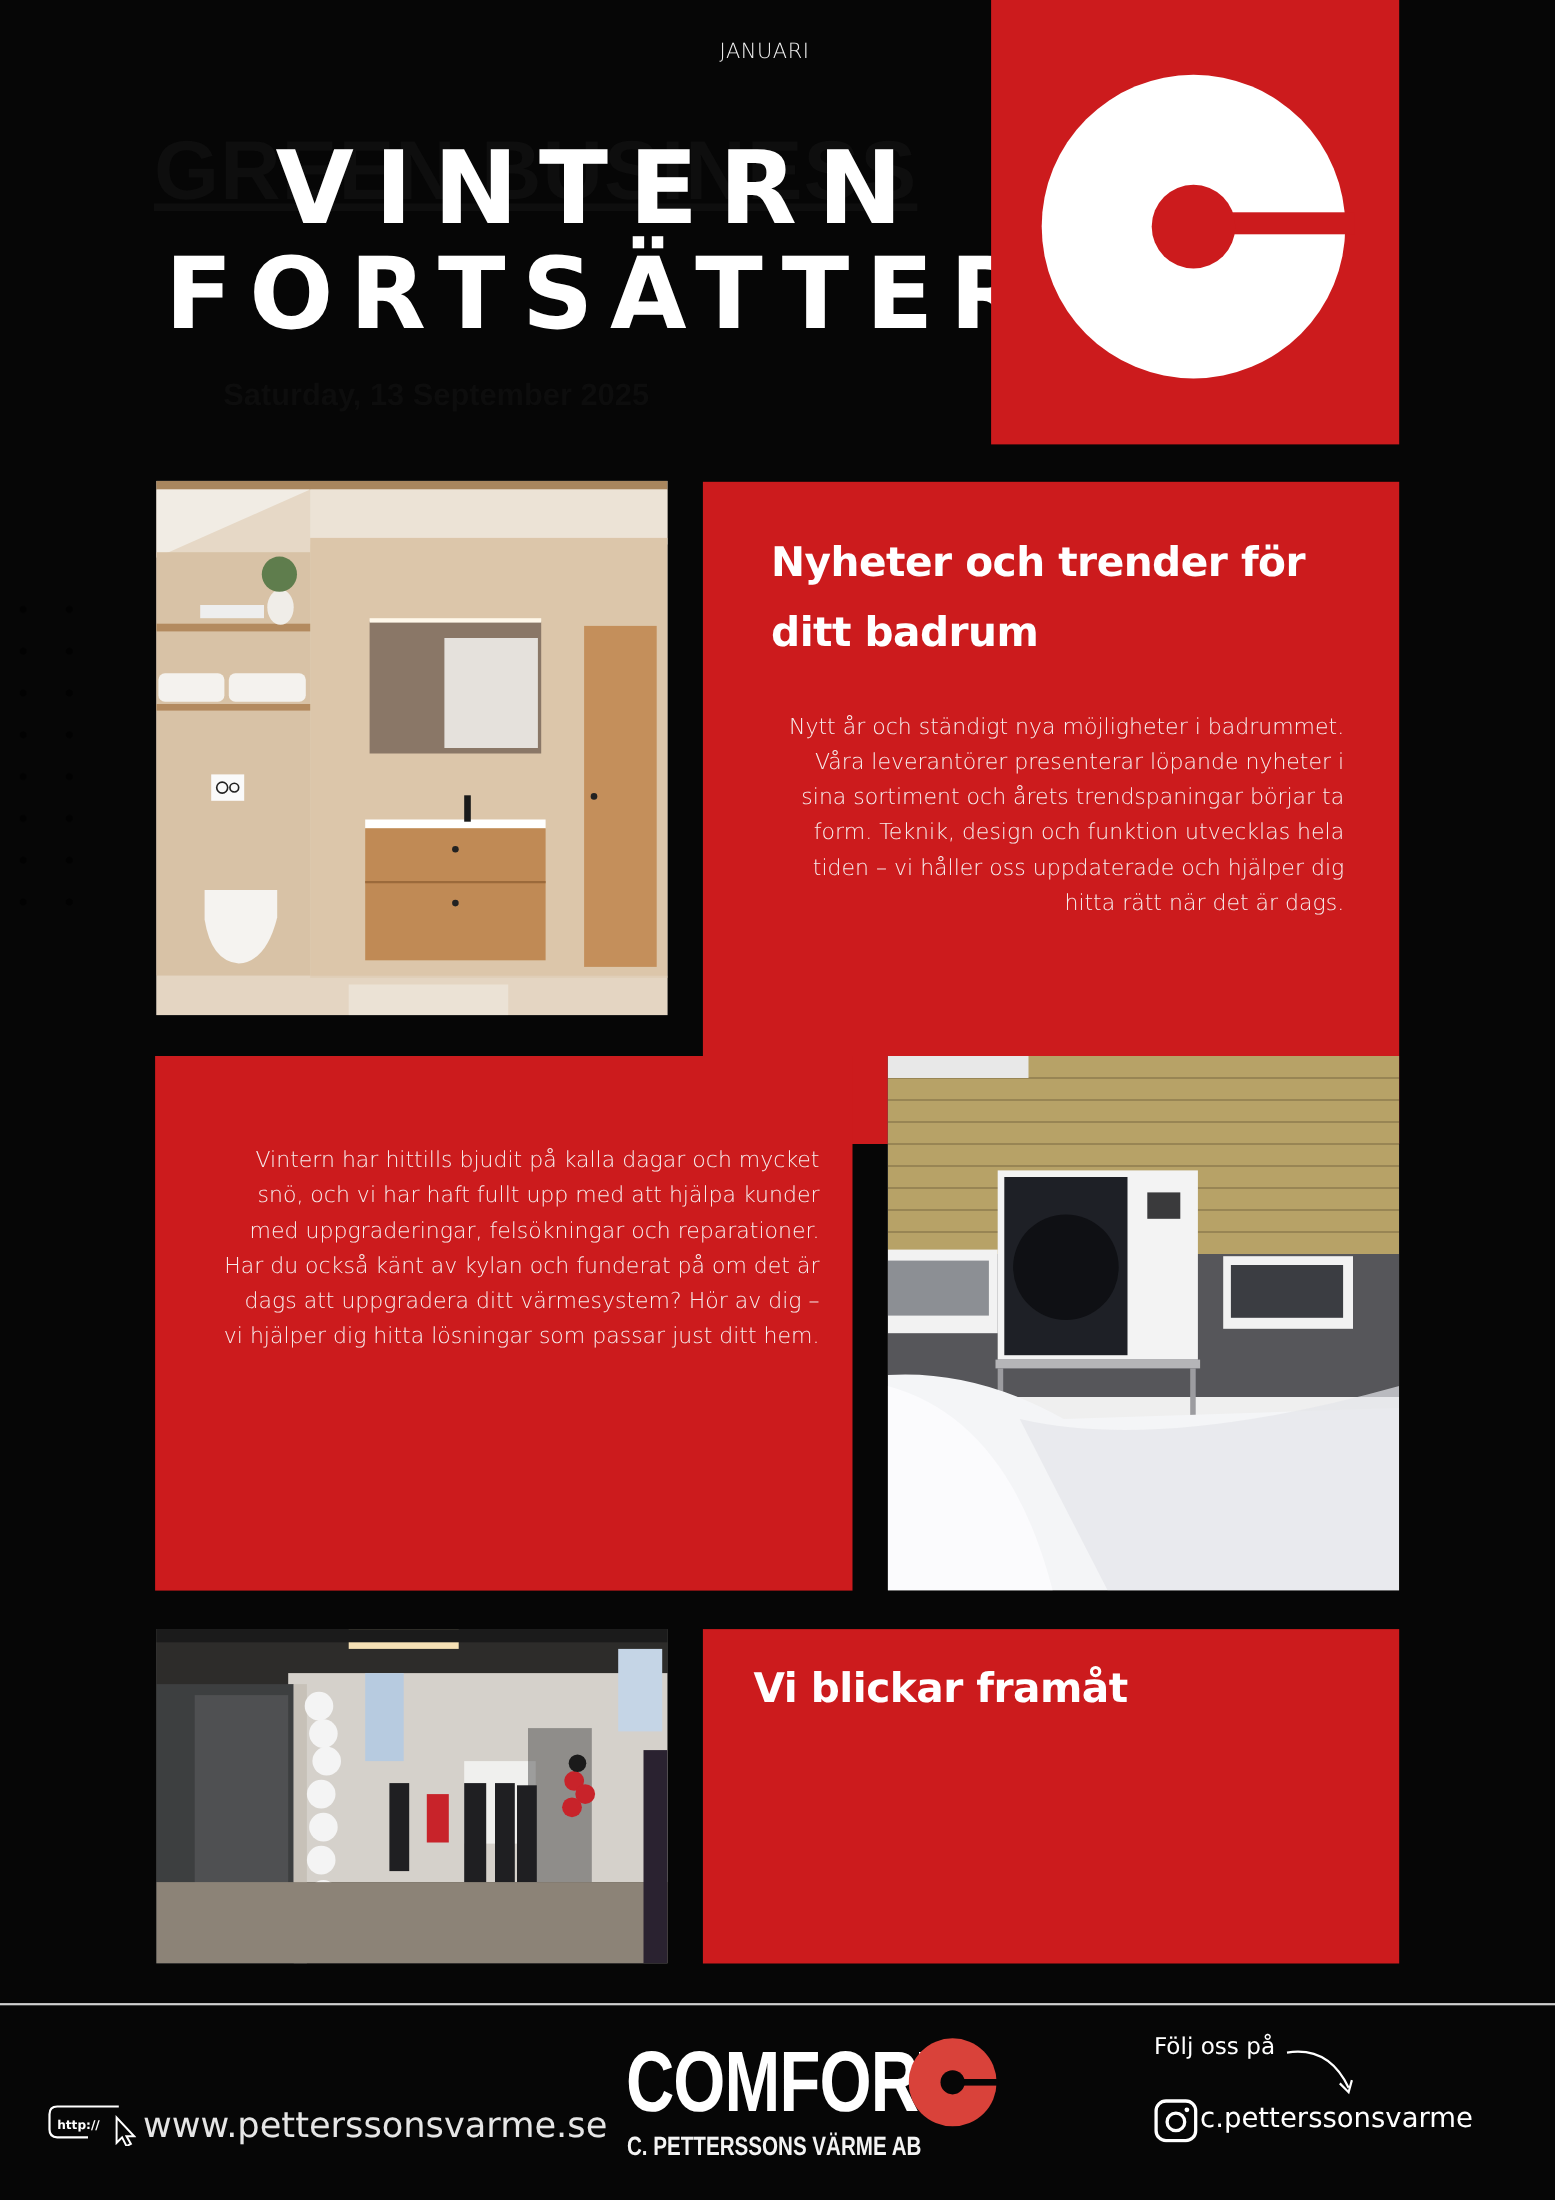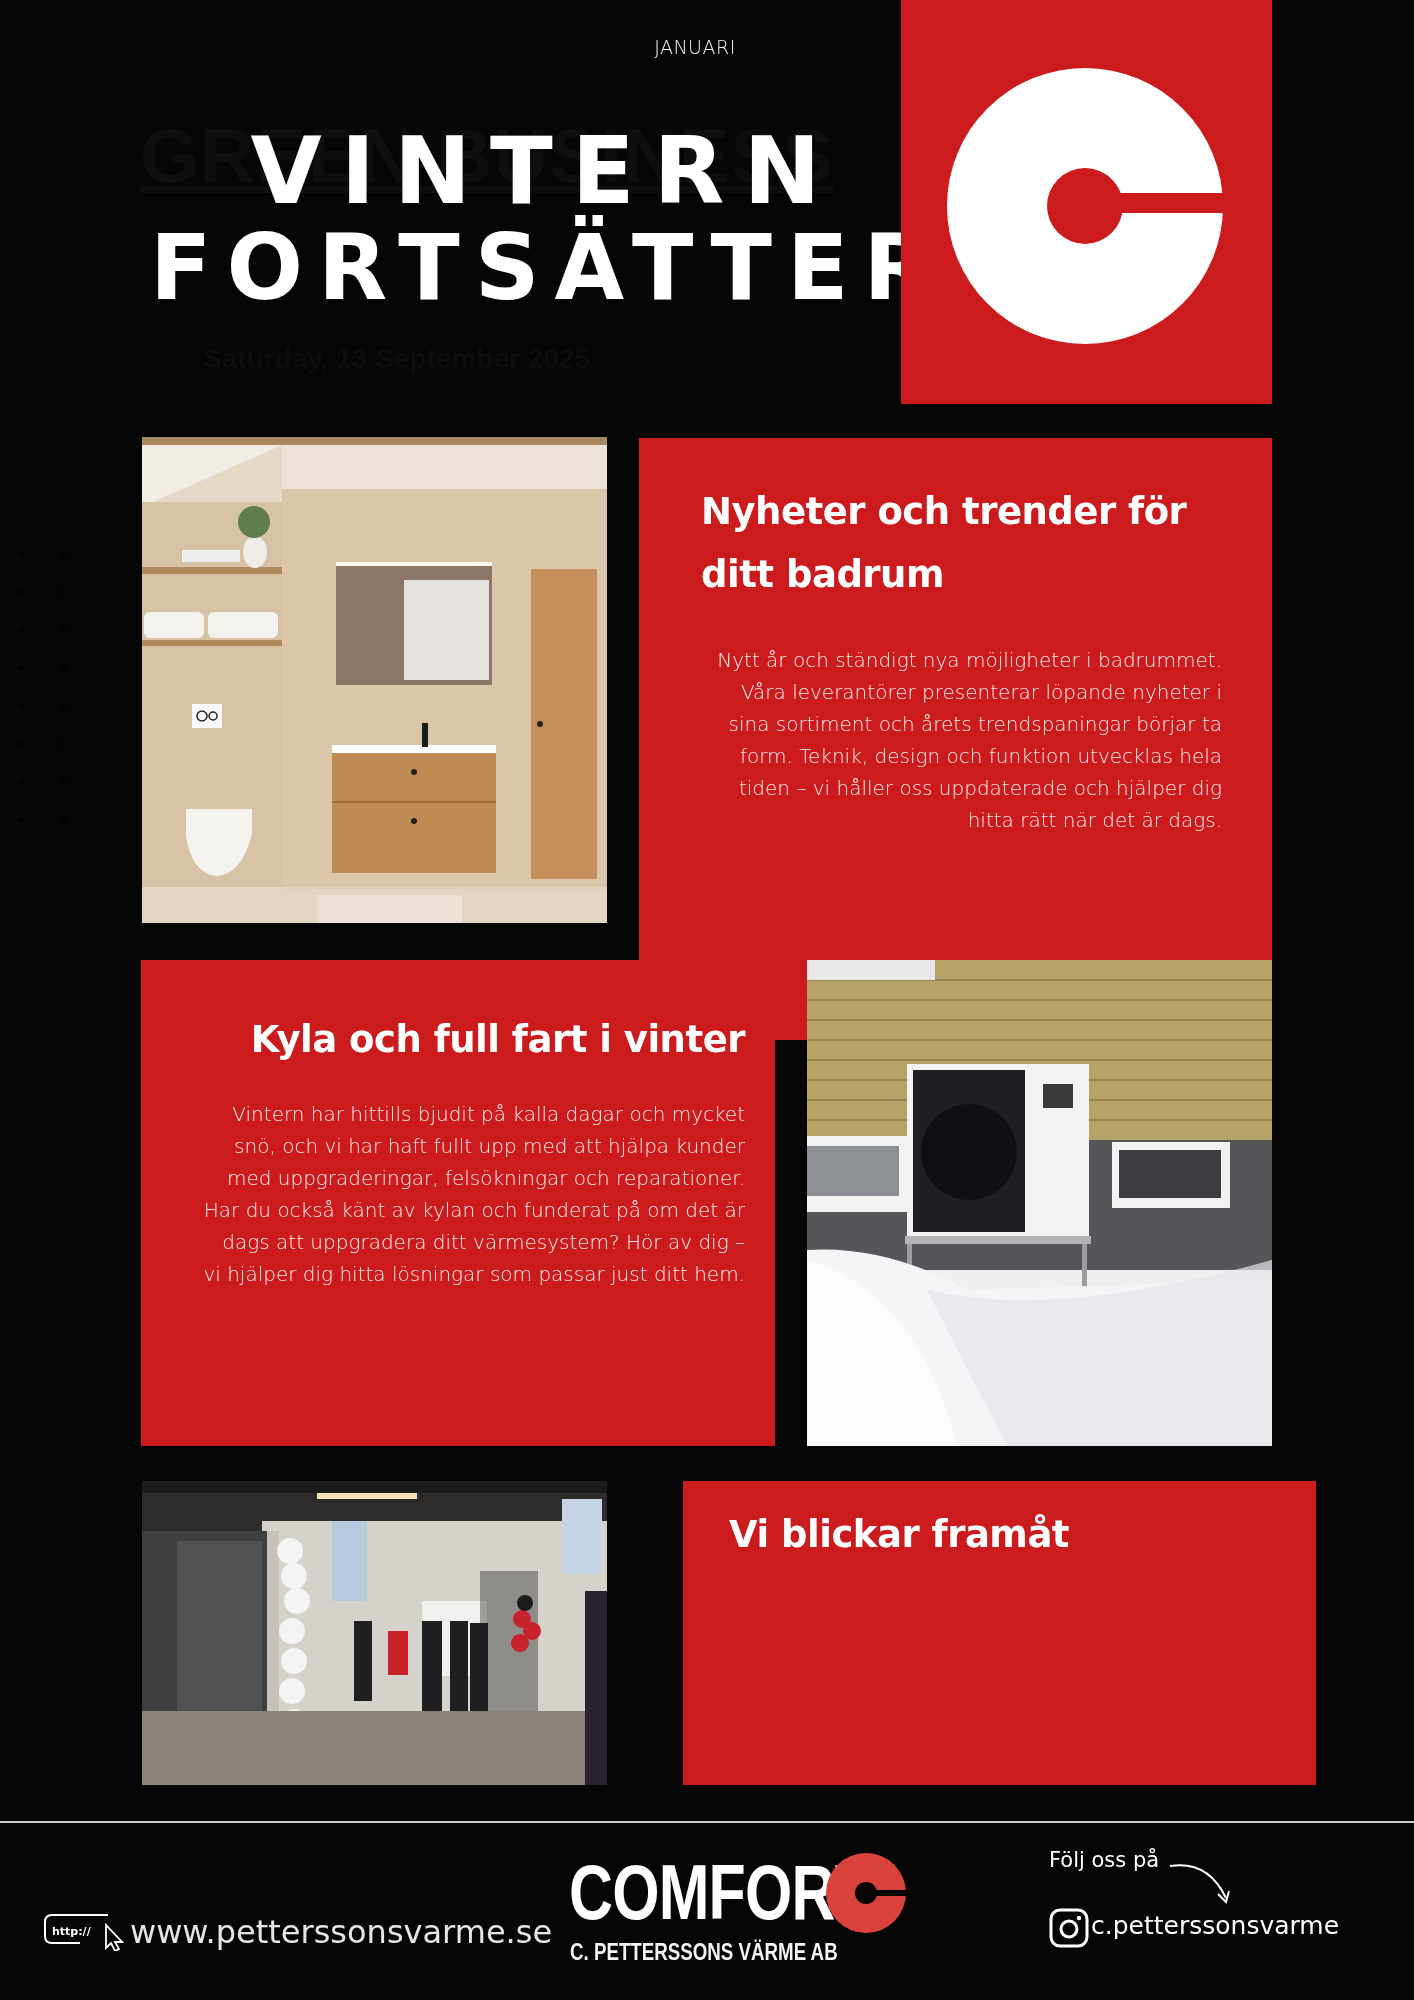--- a/index.html
+++ b/index.html
@@ -28,21 +28,21 @@
   .card p { font-family: "DejaVu Sans", sans-serif; font-weight: 300; color: #f6ecec; }
 
   .card-1 { left: 639px; top: 438px; width: 633px; height: 602px; padding: 42px 50px 0 62px; }
   .card-1 h2 { font-size: 37px; line-height: 63px; }
   .card-1 p { margin-top: 38px; font-size: 20px; line-height: 32px; text-align: right; }
 
   .card-2 { left: 141px; top: 960px; width: 634px; height: 486px; padding: 50px 30px 0 60px; text-align: right; }
   .card-2 h2 { font-size: 37px; line-height: 60px; }
   .card-2 p { margin-top: 28px; font-size: 20px; line-height: 32px; }
 
-  .card-3 { left: 639px; top: 1481px; width: 633px; height: 304px; padding: 26px 50px 0 46px; margin-left: 44px; }
+  .card-3 { left: 639px; top: 1481px; width: 633px; height: 304px; padding: 26px 50px 0 46px; }
   .card-3 h2 { font-size: 37px; line-height: 56px; }
   .card-3 p { margin-top: 14px; font-size: 20px; line-height: 32px; }
 
   .divider { left: 0; top: 1821px; width: 1414px; height: 2px; background: #cfcfcf; }
 
   .url { left: 130px; top: 1913px; font-family: "DejaVu Sans", sans-serif; font-size: 32px; color: #e5e5e5; white-space: nowrap; }
   .comfort { left: 569px; top: 1852px; font-family: "Liberation Sans", sans-serif; font-weight: 700; font-size: 78px; line-height: 80px; color: #fff; transform: scaleX(0.78); transform-origin: left top; white-space: nowrap; letter-spacing: -1px; }
   .company { left: 570px; top: 1938px; font-family: "Liberation Sans", sans-serif; font-weight: 700; font-size: 24px; color: #f3f3f3; transform: scaleX(0.78); transform-origin: left top; white-space: nowrap; }
   .follow { left: 1049px; top: 1848px; font-family: "DejaVu Sans", sans-serif; font-size: 21px; color: #fff; white-space: nowrap; }
   .handle { left: 1091px; top: 1911px; font-family: "DejaVu Sans", sans-serif; font-size: 25px; color: #fff; white-space: nowrap; }
@@ -100,21 +100,20 @@
     <rect x="0" y="450" width="465" height="36" fill="#e2d3c0" opacity="0.6"></rect>
   </svg>
 </div>
 
 <div class="abs card card-1">
   <h2>Nyheter och trender för ditt badrum</h2>
   <p>Nytt år och ständigt nya möjligheter i badrummet. Våra leverantörer presenterar löpande nyheter i sina sortiment och årets trendspaningar börjar ta form. Teknik, design och funktion utvecklas hela tiden – vi håller oss uppdaterade och hjälper dig hitta rätt när det är dags.</p>
 </div>
 
 <div class="abs card card-2">
-  <h2>Kyla och full fart i vinter</h2>
   <p>Vintern har hittills bjudit på kalla dagar och mycket snö, och vi har haft fullt upp med att hjälpa kunder med uppgraderingar, felsökningar och reparationer. Har du också känt av kylan och funderat på om det är dags att uppgradera ditt värmesystem? Hör av dig – vi hjälper dig hitta lösningar som passar just ditt hem.</p>
 </div>
 
 <div class="abs photo" style="left:807px;top:960px;width:465px;height:486px;">
   <svg width="465" height="486" viewBox="0 0 465 486">
     <rect width="465" height="486" fill="#efefef"></rect>
     <rect width="465" height="180" fill="#b7a267"></rect>
     <g stroke="#8b7a4d" stroke-width="2" opacity="0.7">
       <line x1="0" y1="20" x2="465" y2="20"></line>
         <line x1="0" y1="40" x2="465" y2="40"></line>

